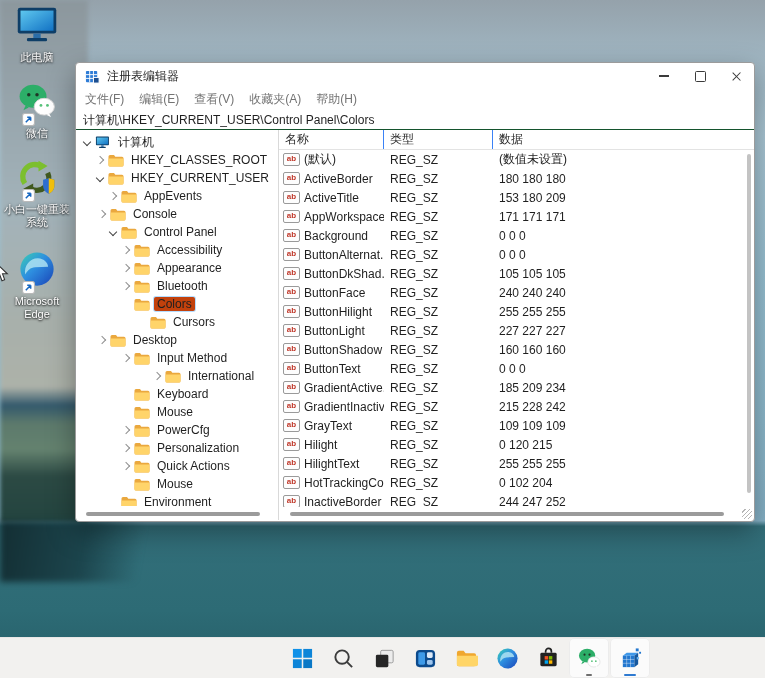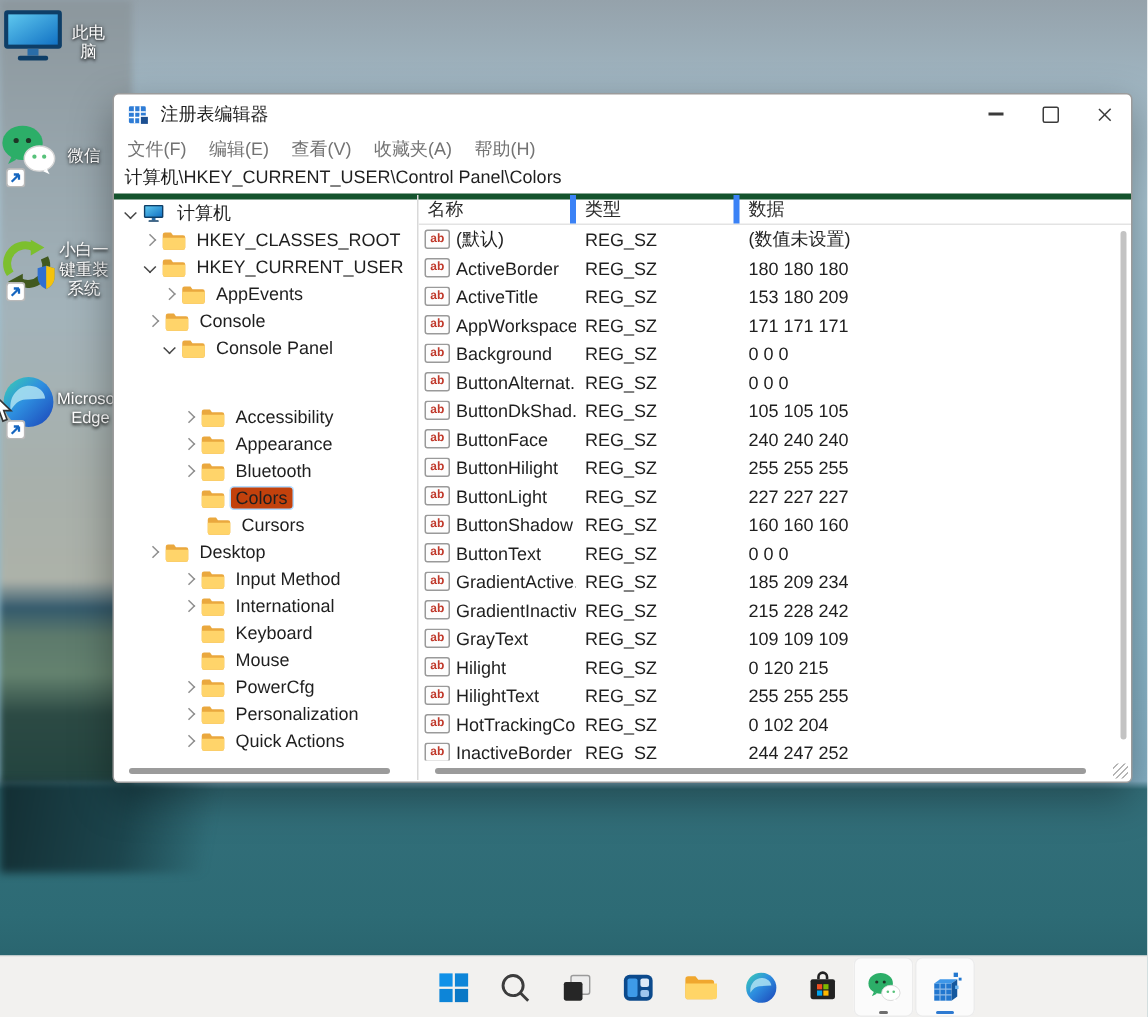--- a/index.html
+++ b/index.html
@@ -12,21 +12,21 @@
       #8db9cc 62%,#85b1c6 76.8%,#336f7a 77.6%,#2d6b75 90%,#255d67 100%);}
   .wall::before{content:"";position:absolute;left:0;top:0;width:88px;height:77.2%;
     background:linear-gradient(180deg,#8c979d 0%,#97a5ac 20%,#a3b3ba 40%,#a8b0ab 62%,
       #adb2a9 74%,#33596c 77.5%,#5d7a6c 81%,#64826f 86%,#2c4a44 91%,#23443f 100%);
     filter:blur(2px);}
   .wall::after{content:"";position:absolute;left:0;top:76.8%;width:185px;height:9%;
     background:linear-gradient(100deg,#132e33 0%,#1c454d 45%,rgba(28,69,77,0) 75%);
     filter:blur(3px);}
 
   
-  .dicon{position:absolute;left:0;width:74px;display:flex;flex-direction:row;
+  .dicon{position:absolute;left:0;width:74px;display:flex;flex-direction:column;
          align-items:center;cursor:default;}
   .dicon .art{height:42px;display:flex;align-items:flex-end;justify-content:center;position:relative;}
   .dicon .lbl{margin-top:3px;font-size:11px;line-height:13px;color:#fff;text-align:center;
       text-shadow:0 1px 2px rgba(0,0,0,.8),0 0 3px rgba(0,0,0,.5);}
   .dicon .shortcut{position:absolute;left:4px;bottom:-1px;width:13px;height:13px;}
 
   
   .cursor{position:absolute;left:-5px;top:262px;width:15px;height:21px;z-index:60;}
 
   
@@ -41,22 +41,22 @@
        align-items:center;justify-content:center;padding:0;cursor:default;}
   .glyph-min{width:10px;height:1.4px;background:#3b3b3b;display:block;}
   .glyph-max{width:9px;height:9px;border:1.2px solid #3b3b3b;border-radius:1.5px;display:block;}
   .glyph-x{position:relative;width:11px;height:11px;display:block;}
   .glyph-x::before,.glyph-x::after{content:"";position:absolute;left:5px;top:0;width:1.3px;height:11px;background:#3b3b3b;}
   .glyph-x::before{transform:rotate(45deg);}
   .glyph-x::after{transform:rotate(-45deg);}
 
   .menubar{height:21px;display:flex;align-items:center;padding-left:9px;gap:15px;}
   .menubar span{font-size:12px;color:#737373;}
-  .addressbar{height:19px;display:flex;align-items:flex-start;padding-left:7px;
-      border-bottom:4px solid #14532d;}
+  .addressbar{height:19px;display:flex;align-items:flex-end;padding-left:7px;
+      border-bottom:1px solid #14532d;}
   .addressbar span{font-size:12px;color:#1f1f1f;}
 
   .body{position:absolute;top:67px;left:0;right:0;bottom:1px;display:flex;overflow:hidden;}
 
   
   .tree-pane{width:203px;box-sizing:border-box;border-right:1px solid #d9d9d9;
       position:relative;overflow:hidden;}
   .tree-rows{position:absolute;top:3px;left:0;right:0;bottom:14px;overflow:hidden;}
   .trow{height:18px;display:flex;align-items:center;font-size:12px;color:#1f1f1f;white-space:nowrap;}
   .trow .chevbox{width:12px;height:12px;display:inline-flex;align-items:center;justify-content:center;flex:none;}
@@ -64,21 +64,21 @@
         transform:rotate(-45deg);display:block;}
   .chev.down{border-color:#454545;transform:rotate(45deg);}
   .trow .ico{width:16px;height:13px;margin:0 4px 0 2px;display:inline-flex;flex:none;}
   .trow .tlabel{padding:0 3px;border-radius:2px;}
   .trow.sel .tlabel{background:#cce8ff;box-shadow:0 0 0 1px #b3dcff;}
 
   
   .list-pane{flex:1;position:relative;overflow:hidden;}
   .list-header{height:19px;display:flex;align-items:center;border-bottom:1px solid #e3e3e3;
       font-size:12px;color:#2b2b2b;}
-  .list-header .col{box-sizing:border-box;padding-left:6px;border-right:4px solid #3b82f6;height:100%;
+  .list-header .col{box-sizing:border-box;padding-left:6px;border-right:1px solid #3b82f6;height:100%;
       display:flex;align-items:center;}
   .col.name{width:105px;}
   .col.type{width:109px;}
   .col.data{flex:1;border-right:none;}
   .list-rows{position:absolute;top:20px;left:0;right:10px;bottom:13px;overflow:hidden;}
   .lrow{height:19px;display:flex;align-items:center;font-size:12px;color:#1f1f1f;white-space:nowrap;}
   .lrow .c1{width:105px;box-sizing:border-box;padding-left:4px;display:flex;align-items:center;gap:4px;overflow:hidden;}
   .lrow .c2{width:109px;box-sizing:border-box;padding-left:6px;}
   .lrow .c3{flex:1;box-sizing:border-box;padding-left:6px;}
   .abicon{width:15px;height:11px;flex:none;border:1px solid #9a9a9a;border-radius:2px;background:#fdfdfd;
@@ -298,23 +298,23 @@
             <div class="trow" style="padding-left: 31px;">
               <span class="chevbox">
                 <span class="chev down"></span>
               </span>
               <span class="ico">
                 <svg viewBox="0 0 16 13">
                   <path d="M.5 2.5A1.5 1.5 0 0 1 2 1h4l1.3 1.8H14a1.5 1.5 0 0 1 1.5 1.5V11A1.5 1.5 0 0 1 14 12.5H2A1.5 1.5 0 0 1 .5 11z" fill="#eaa83e"></path>
                   <path d="M.5 4.5h15V11A1.5 1.5 0 0 1 14 12.5H2A1.5 1.5 0 0 1 .5 11z" fill="#ffd46a"></path>
                 </svg>
               </span>
-              <span class="tlabel">Console Panel</span>
-            </div>
-            <div class="trow" style="padding-left: 44px; margin-top: 28px;">
+              <span class="tlabel">Control Panel</span>
+            </div>
+            <div class="trow" style="padding-left: 44px;">
               <span class="chevbox">
                 <span class="chev"></span>
               </span>
               <span class="ico">
                 <svg viewBox="0 0 16 13">
                   <path d="M.5 2.5A1.5 1.5 0 0 1 2 1h4l1.3 1.8H14a1.5 1.5 0 0 1 1.5 1.5V11A1.5 1.5 0 0 1 14 12.5H2A1.5 1.5 0 0 1 .5 11z" fill="#eaa83e"></path>
                   <path d="M.5 4.5h15V11A1.5 1.5 0 0 1 14 12.5H2A1.5 1.5 0 0 1 .5 11z" fill="#ffd46a"></path>
                 </svg>
               </span>
               <span class="tlabel">Accessibility</span>
@@ -346,21 +346,21 @@
             <div class="trow sel" style="padding-left: 44px;">
               <span class="chevbox"></span>
               <span class="ico">
                 <svg viewBox="0 0 16 13">
                   <path d="M.5 2.5A1.5 1.5 0 0 1 2 1h4l1.3 1.8H14a1.5 1.5 0 0 1 1.5 1.5V11A1.5 1.5 0 0 1 14 12.5H2A1.5 1.5 0 0 1 .5 11z" fill="#eaa83e"></path>
                   <path d="M.5 4.5h15V11A1.5 1.5 0 0 1 14 12.5H2A1.5 1.5 0 0 1 .5 11z" fill="#ffd46a"></path>
                 </svg>
               </span>
               <span class="tlabel" style="background: #c2410c;">Colors</span>
             </div>
-            <div class="trow" style="padding-left: 48px;">
+            <div class="trow" style="padding-left: 28px; margin-left: 32px;">
               <span class="chevbox"></span>
               <span class="ico">
                 <svg viewBox="0 0 16 13">
                   <path d="M.5 2.5A1.5 1.5 0 0 1 2 1h4l1.3 1.8H14a1.5 1.5 0 0 1 1.5 1.5V11A1.5 1.5 0 0 1 14 12.5H2A1.5 1.5 0 0 1 .5 11z" fill="#eaa83e"></path>
                   <path d="M.5 4.5h15V11A1.5 1.5 0 0 1 14 12.5H2A1.5 1.5 0 0 1 .5 11z" fill="#ffd46a"></path>
                 </svg>
               </span>
               <span class="tlabel">Cursors</span>
             </div>
             <div class="trow" style="padding-left: 20px;">
@@ -380,21 +380,21 @@
                 <span class="chev"></span>
               </span>
               <span class="ico">
                 <svg viewBox="0 0 16 13">
                   <path d="M.5 2.5A1.5 1.5 0 0 1 2 1h4l1.3 1.8H14a1.5 1.5 0 0 1 1.5 1.5V11A1.5 1.5 0 0 1 14 12.5H2A1.5 1.5 0 0 1 .5 11z" fill="#eaa83e"></path>
                   <path d="M.5 4.5h15V11A1.5 1.5 0 0 1 14 12.5H2A1.5 1.5 0 0 1 .5 11z" fill="#ffd46a"></path>
                 </svg>
               </span>
               <span class="tlabel">Input Method</span>
             </div>
-            <div class="trow" style="padding-left: 44px;">
+            <div class="trow" style="padding-left: 44px; margin-left: 31px;">
               <span class="chevbox">
                 <span class="chev"></span>
               </span>
               <span class="ico">
                 <svg viewBox="0 0 16 13">
                   <path d="M.5 2.5A1.5 1.5 0 0 1 2 1h4l1.3 1.8H14a1.5 1.5 0 0 1 1.5 1.5V11A1.5 1.5 0 0 1 14 12.5H2A1.5 1.5 0 0 1 .5 11z" fill="#eaa83e"></path>
                   <path d="M.5 4.5h15V11A1.5 1.5 0 0 1 14 12.5H2A1.5 1.5 0 0 1 .5 11z" fill="#ffd46a"></path>
                 </svg>
               </span>
               <span class="tlabel">International</span>

